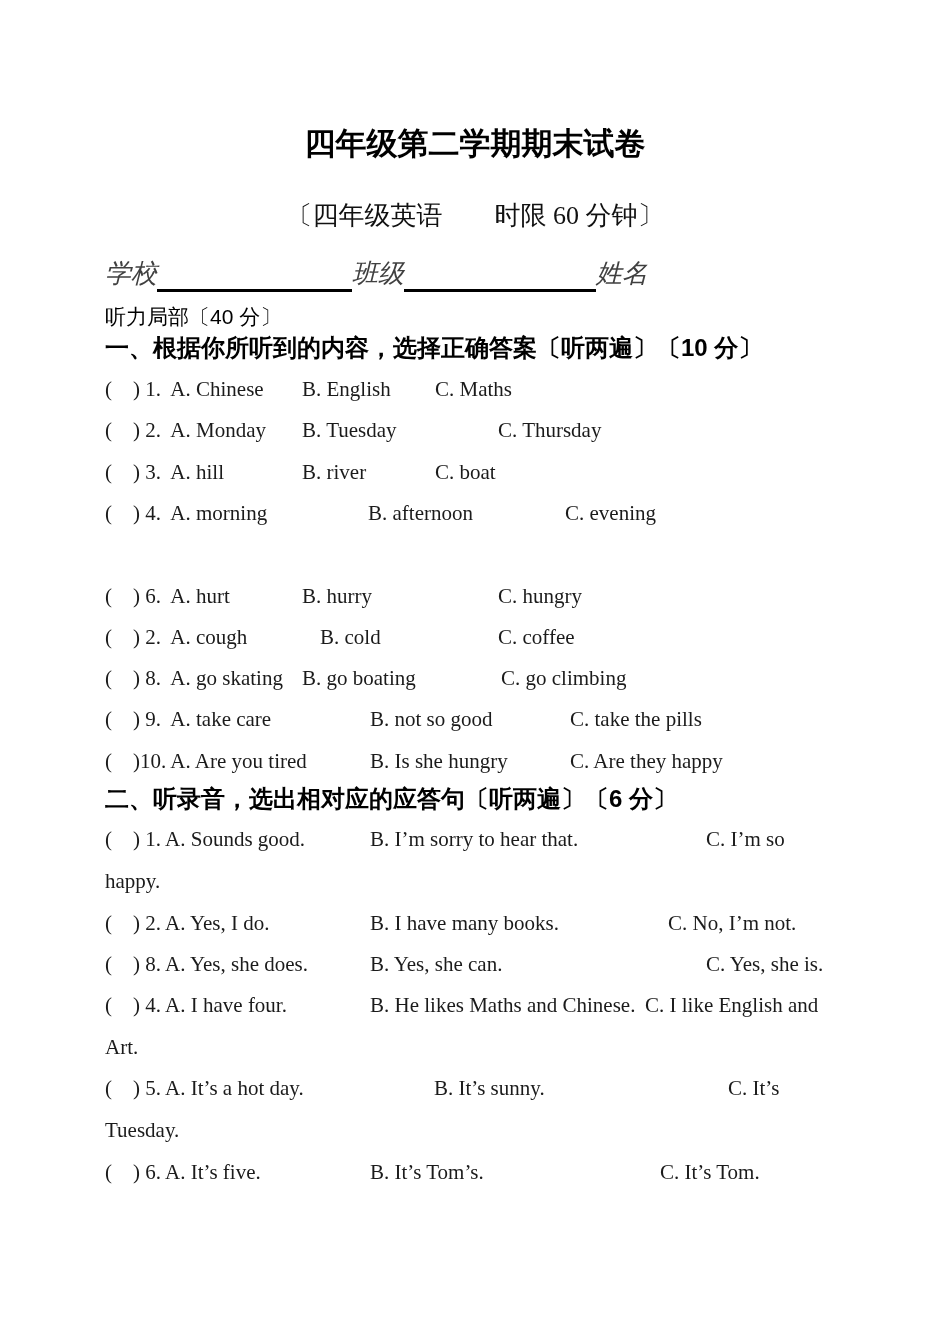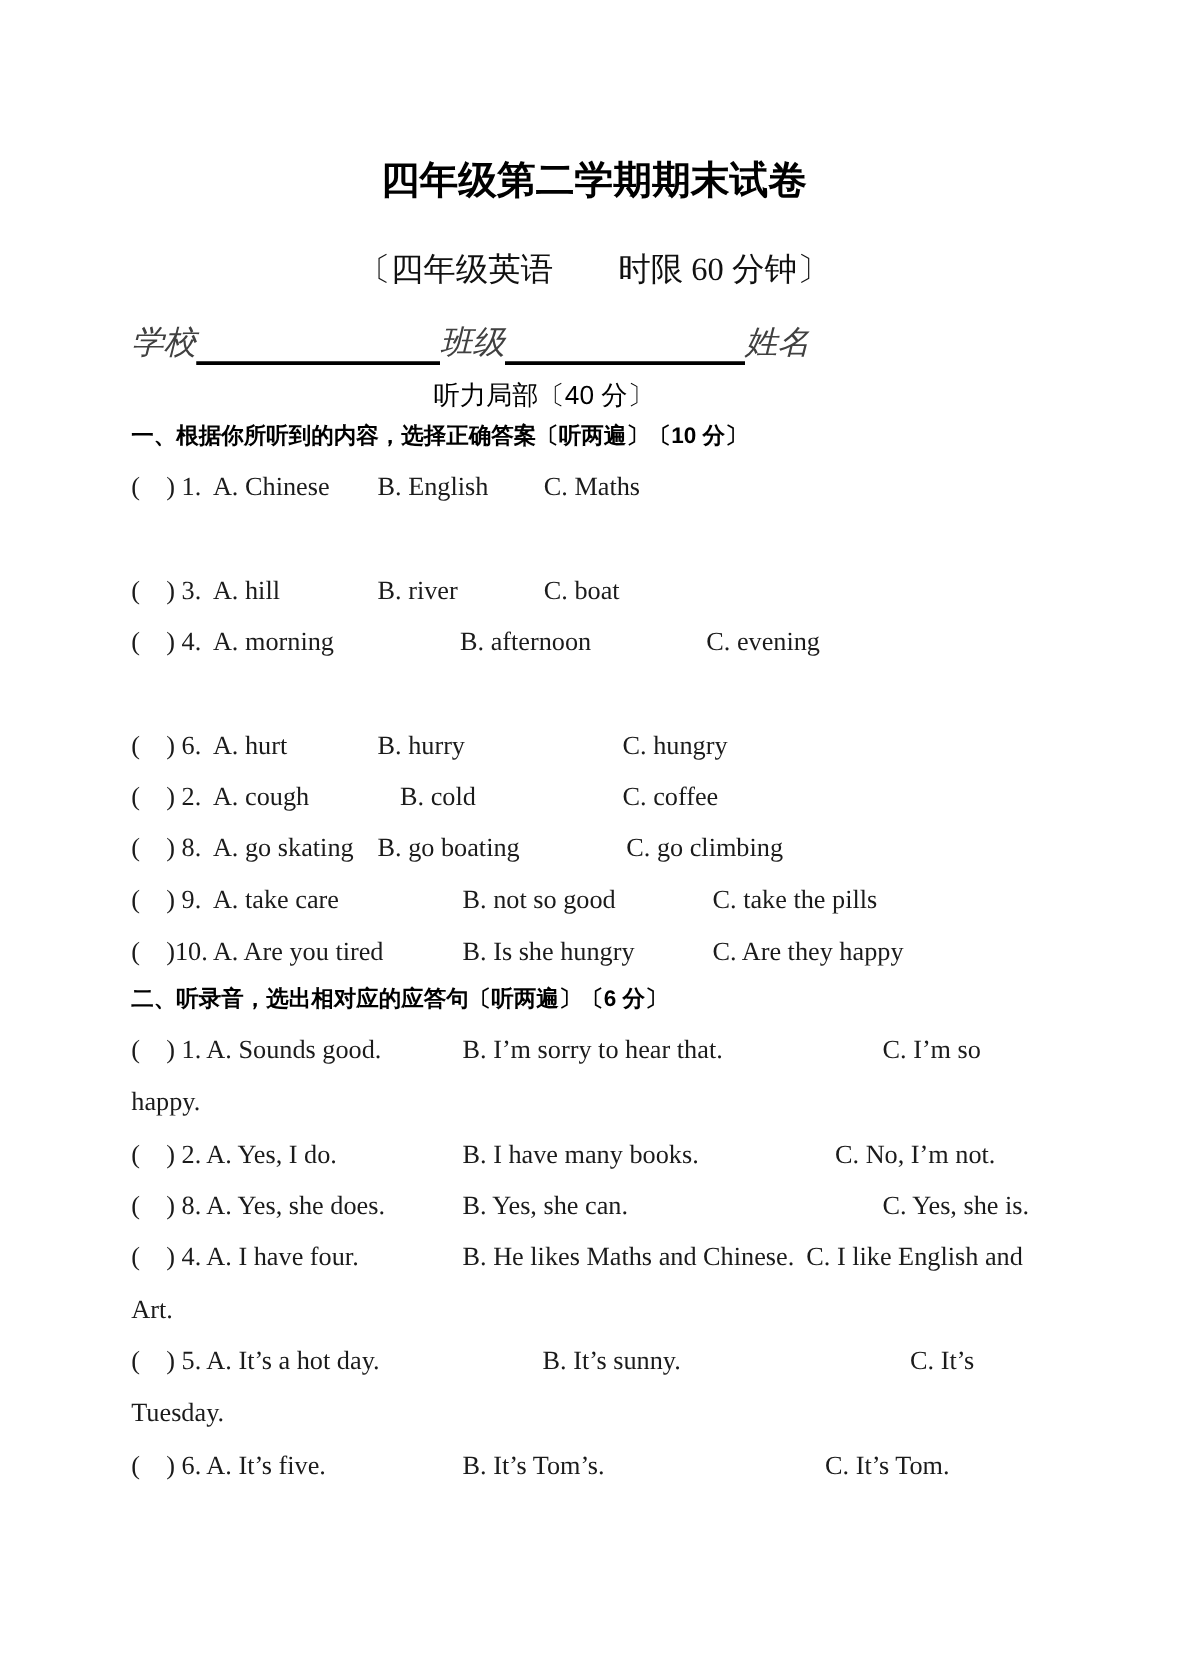--- a/index.html
+++ b/index.html
@@ -30,27 +30,27 @@
     white-space:pre;
   }
   .blank{
     display:inline-block;
     height:30px;
     border-bottom:3px solid #000;
     vertical-align:-10px;
   }
   .listen-head{
     position:absolute;left:105px;top:303px;width:660px;
-    text-align:center;
+    text-align:left;
     font-size:21px;line-height:28px;color:#000;
     font-family:"Liberation Sans","DejaVu Sans",sans-serif;
   }
   .sec-head{
     position:absolute;left:105px;
-    font-size:18px;line-height:30px;font-weight:700;color:#000;
+    font-size:24px;line-height:30px;font-weight:700;color:#000;
     font-family:"Liberation Sans","DejaVu Sans",sans-serif;
     white-space:pre;
   }
   .qrow{position:absolute;left:0;top:0;width:950px;height:30px;}
   .seg{
     position:absolute;top:0;
     font-size:21px;line-height:28px;
     white-space:pre;
     color:#1b1b1b;
     font-family:"Liberation Serif","DejaVu Serif",serif;
@@ -68,20 +68,25 @@
   <div class="fill-line"><span>学校</span><span class="blank" style="width:195px"></span><span>班级</span><span class="blank" style="width:192px"></span><span>姓名</span></div>
 
   <div class="listen-head">听力局部〔40 分〕</div>
 
   <div class="sec-head" style="top:333px">一、根据你所听到的内容，选择正确答案〔听两遍〕〔10 分〕</div>
 
   <div class="qrow" style="top:375px">
     <span class="seg" style="left:105px">( ) 1.  A. Chinese</span>
     <span class="seg" style="left:302px">B. English</span>
     <span class="seg" style="left:435px">C. Maths</span>
+  </div>
+  <div class="qrow" style="top:416px">
+    <span class="seg" style="left:105px">( ) 2.  A. Monday</span>
+    <span class="seg" style="left:302px">B. Tuesday</span>
+    <span class="seg" style="left:498px">C. Thursday</span>
   </div>
   <div class="qrow" style="top:458px">
     <span class="seg" style="left:105px">( ) 3.  A. hill</span>
     <span class="seg" style="left:302px">B. river</span>
     <span class="seg" style="left:435px">C. boat</span>
   </div>
   <div class="qrow" style="top:499px">
     <span class="seg" style="left:105px">( ) 4.  A. morning</span>
     <span class="seg" style="left:368px">B. afternoon</span>
     <span class="seg" style="left:565px">C. evening</span>

